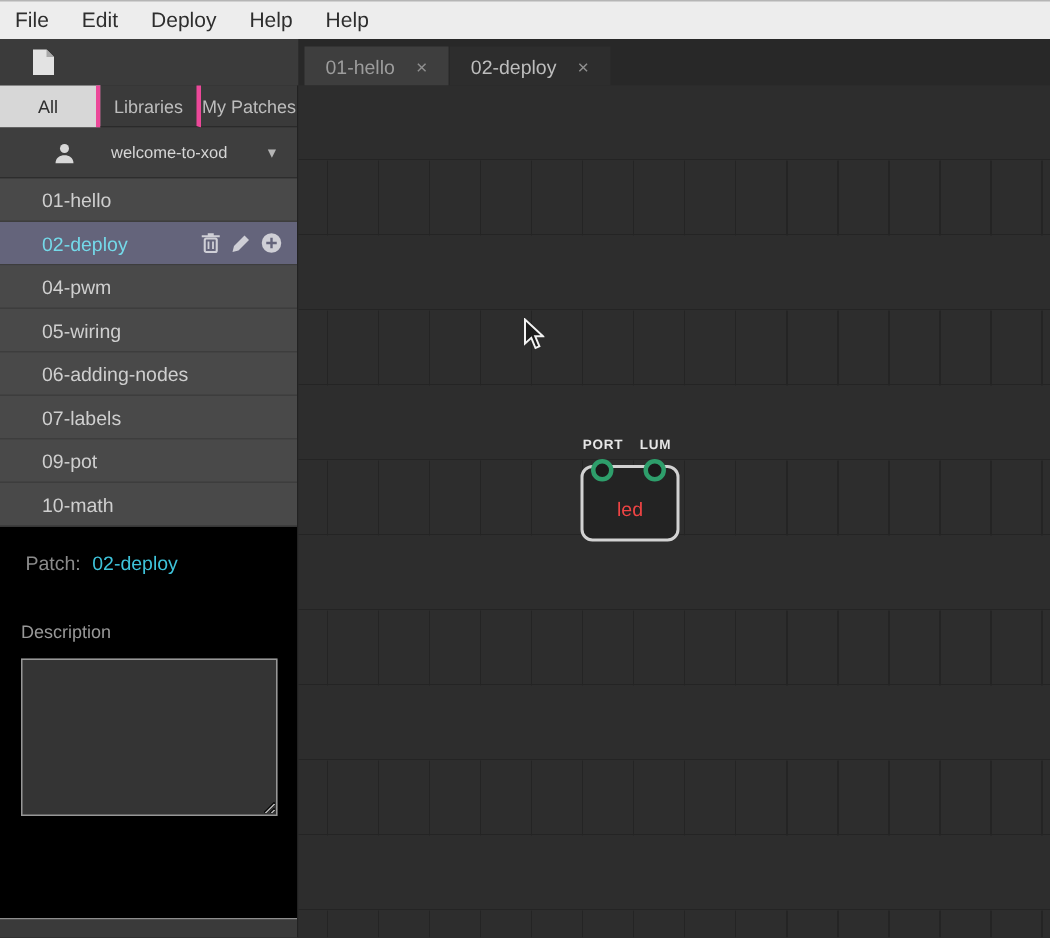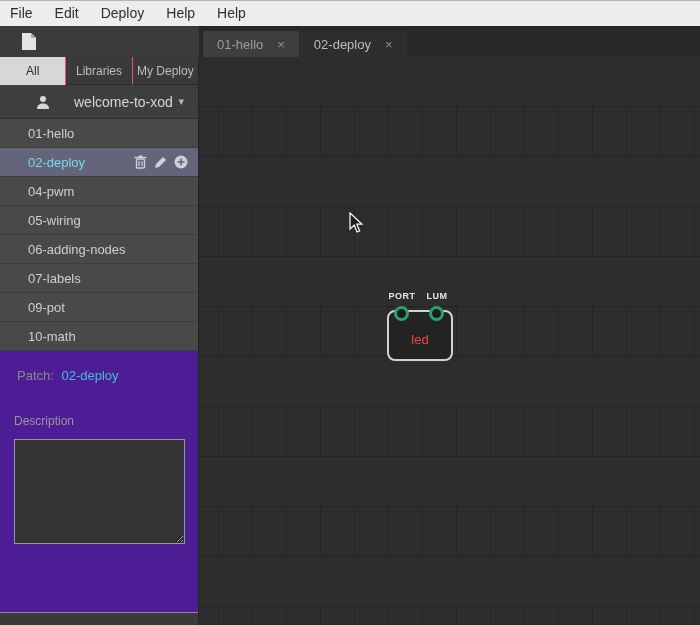--- a/index.html
+++ b/index.html
@@ -19,35 +19,35 @@
   .etab { height:26px; display:flex; align-items:center; padding:0 14px; font-size:13px; color:#9d9d9d; background:#3e3e3e; margin-right:1px; }
   .etab.active { background:#2d2d2d; color:#bdbdbd; }
   .etab .tab-close { margin-left:14px; font-size:13px; color:#8f8f8f; line-height:1; }
 
   
   .main { flex:1; display:flex; min-height:0; }
 
   
   .sidebar { width:199px; flex:none; background:#383838; display:flex; flex-direction:column; border-right:1px solid #222; }
   .filter-tabs { height:28px; display:flex; flex:none; background:#333; }
-  .ftab { flex:1; display:flex; align-items:center; justify-content:center; font-size:12px; color:#bdbdbd; background:#3a3a3a; border-right:1px solid #ec4899; border-bottom:1px solid #2a2a2a; }
+  .ftab { flex:1; display:flex; align-items:center; justify-content:center; font-size:12px; color:#bdbdbd; background:#3a3a3a; border-right:3px solid #ec4899; border-bottom:1px solid #2a2a2a; }
   .ftab:last-child { border-right:none; }
   .ftab.active { background:#d7d7d7; color:#2e2e2e; border-bottom:none; }
 
   .project-row { height:34px; flex:none; background:#3e3e3e; display:flex; align-items:center; border-bottom:1px solid #2d2d2d; position:relative; }
   .project-row .user-ic { margin-left:36px; }
-  .project-row .proj-name { margin-left:24px; font-size:14px; color:#d6d6d6; }
+  .project-row .proj-name { margin-left:24px; font-size:11px; color:#d6d6d6; }
   .project-row .caret { position:absolute; right:14px; color:#b5b5b5; font-size:11px; }
 
   .patch-list { flex:none; }
   .patch-item { height:29px; background:#494949; border-bottom:1px solid #3d3d3d; display:flex; align-items:center; padding-left:28px; font-size:13px; color:#cfcfcf; position:relative; }
   .patch-item.selected { background:#64647b; color:#74d9e9; }
   .patch-actions { position:absolute; right:10px; top:0; height:100%; display:flex; align-items:center; gap:7px; }
 
-  .patch-info { flex:1; background:#4c1d95; display:flex; flex-direction:column; min-height:0; }
+  .patch-info { flex:1; background:#000000; display:flex; flex-direction:column; min-height:0; }
   .patch-line { margin:17px 0 0 17px; font-size:13px; color:#8b8b8b; }
   .patch-line .patch-value { color:#3ec3da; margin-left:4px; }
   .desc-label { margin:31px 0 0 14px; font-size:12px; color:#989898; }
   .desc-box { margin:11px 0 0 14px; width:171px; height:105px; background:#343434; border:1px solid #979797; resize:both; color:#ccc; font-size:12px; font-family:"Liberation Sans", sans-serif; outline:none; }
   .sidebar-spacer { flex:1; }
   .bottom-divider { height:1px; background:#8d8d8d; flex:none; }
   .bottom-strip { height:12px; background:#3a3a3a; flex:none; }
 
   
   .canvas { flex:1; position:relative; background-color:#2d2d2d;
@@ -109,21 +109,21 @@
     </div>
   </div>
 
   <div class="main">
 
     <div class="sidebar">
 
       <div class="filter-tabs">
         <div class="ftab active">All</div>
         <div class="ftab">Libraries</div>
-        <div class="ftab">My Deploy</div>
+        <div class="ftab">My Patches</div>
       </div>
 
       <div class="project-row">
         <span class="user-ic">
           <svg width="14" height="14" viewBox="0 0 14 14">
             <circle cx="7" cy="4" r="3" fill="#d8d8d8"></circle>
             <path d="M1 14 c0-4 3-5.5 6-5.5 s6 1.5 6 5.5 z" fill="#d8d8d8"></path>
           </svg>
         </span>
         <span class="proj-name">welcome-to-xod</span>

